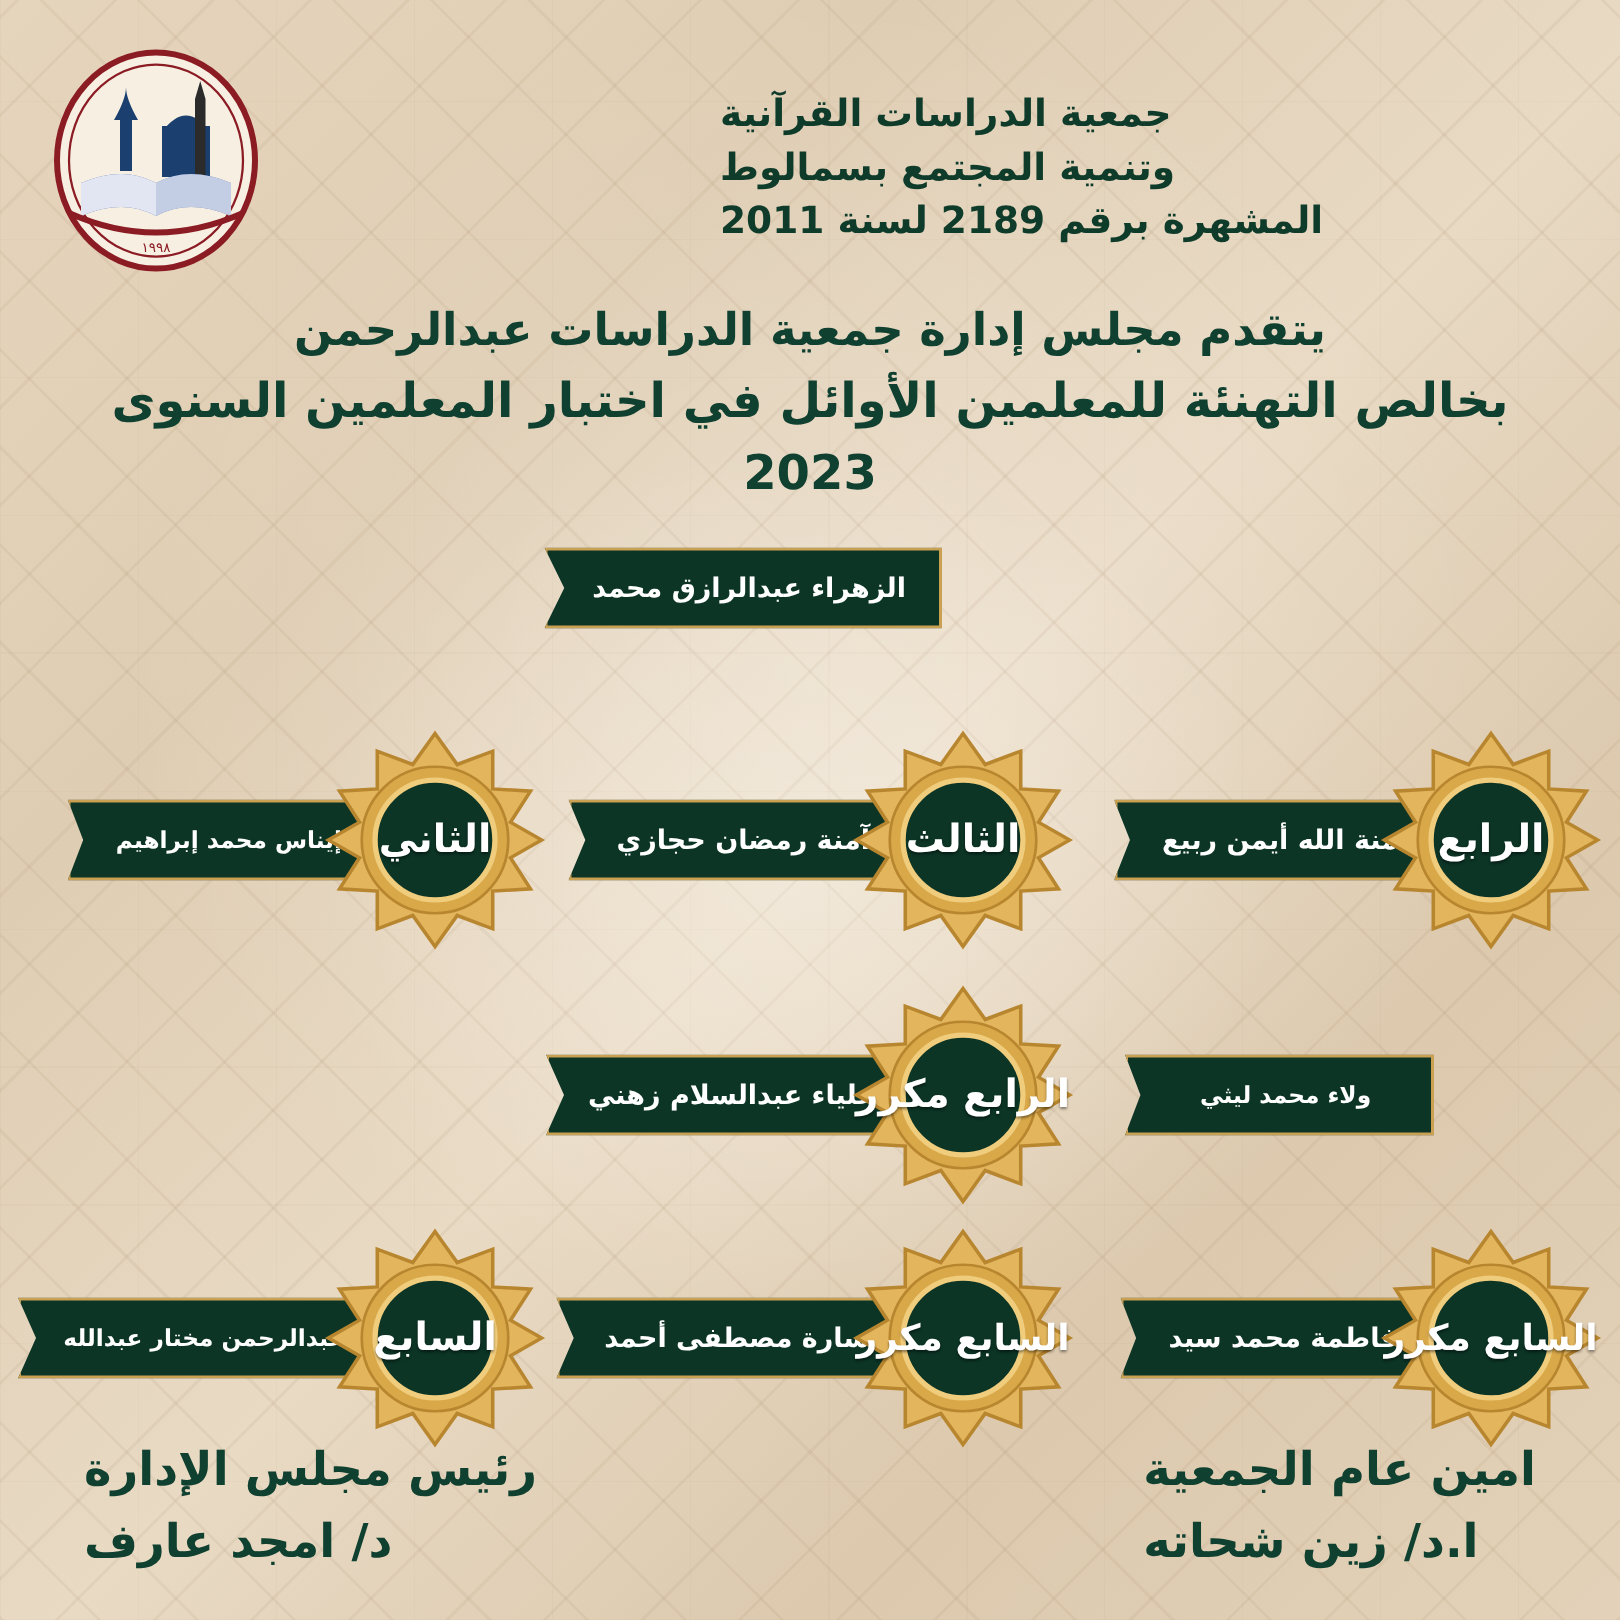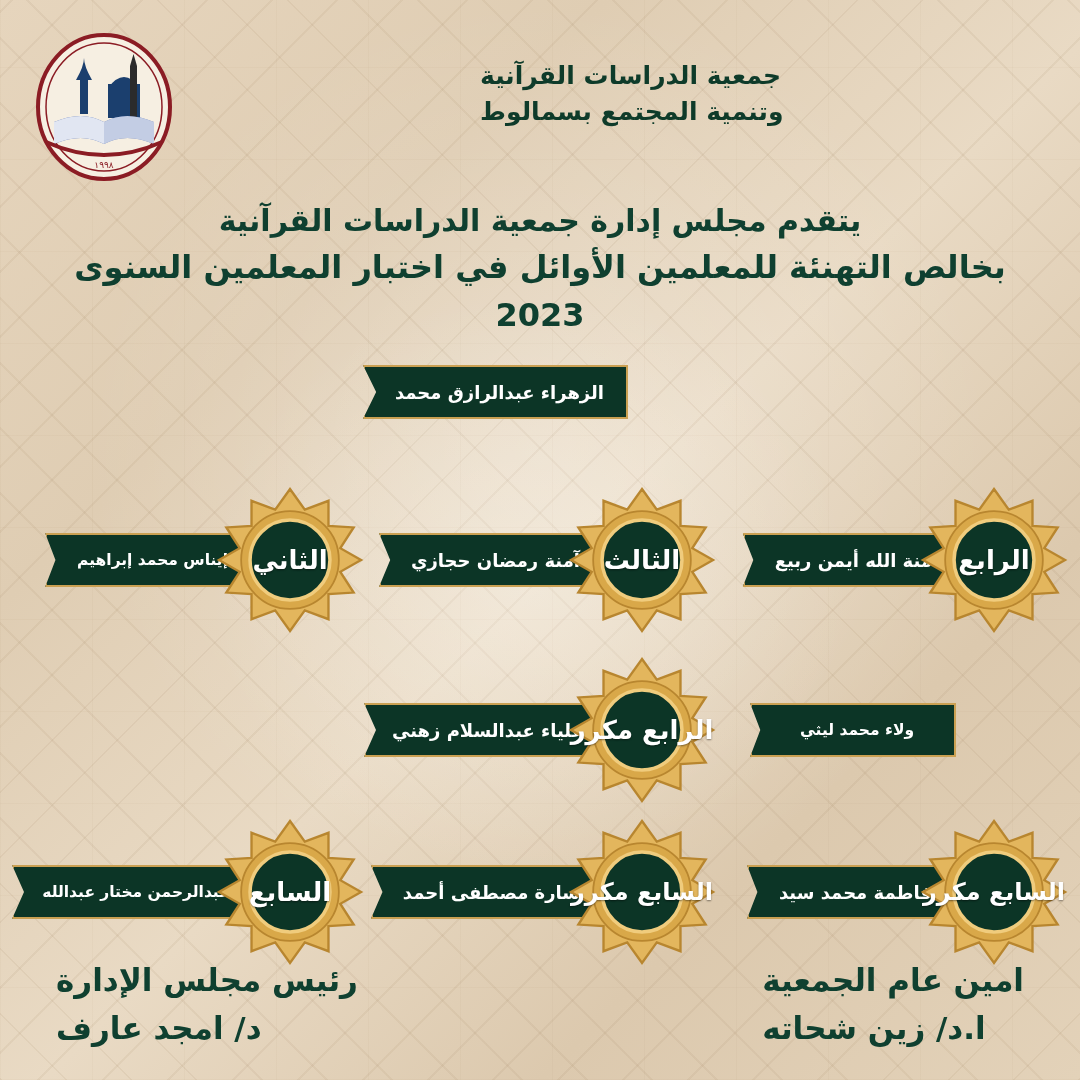--- a/index.html
+++ b/index.html
@@ -194,24 +194,25 @@
       <path d="M30 100 q28 -12 50 0 l0 22 q-22 -12 -50 0 z" fill="#ffffff" opacity="0.85"></path>
       <path d="M80 100 q22 -12 50 0 l0 22 q-28 -12 -50 0 z" fill="#ffffff" opacity="0.7"></path>
       <path d="M22 120 q58 26 116 0" fill="none" stroke="#8b1c24" stroke-width="4"></path>
       <text x="80" y="146" font-size="9" fill="#8b1c24" text-anchor="middle" font-family="DejaVu Sans, sans-serif">١٩٩٨</text>
     </svg>
   </div>
 
   <div class="org-block">
     <div>جمعية الدراسات القرآنية</div>
     <div>وتنمية المجتمع بسمالوط</div>
+    <div>المشهرة برقم 2189 لسنة 2011</div>
   </div>
 
   <div class="headline">
-    <div class="l1">يتقدم مجلس إدارة جمعية الدراسات القرآنية</div>
+    <div class="l1">يتقدم مجلس إدارة جمعية الدراسات عبدالرحمن</div>
     <div class="l2">بخالص التهنئة للمعلمين الأوائل في اختبار المعلمين السنوى 2023</div>
   </div>
 
   <div class="grid">
 
     <div class="row r1">
       <div class="cell">
         <div class="plaque">الزهراء عبدالرازق محمد</div>
       </div>
     </div>

